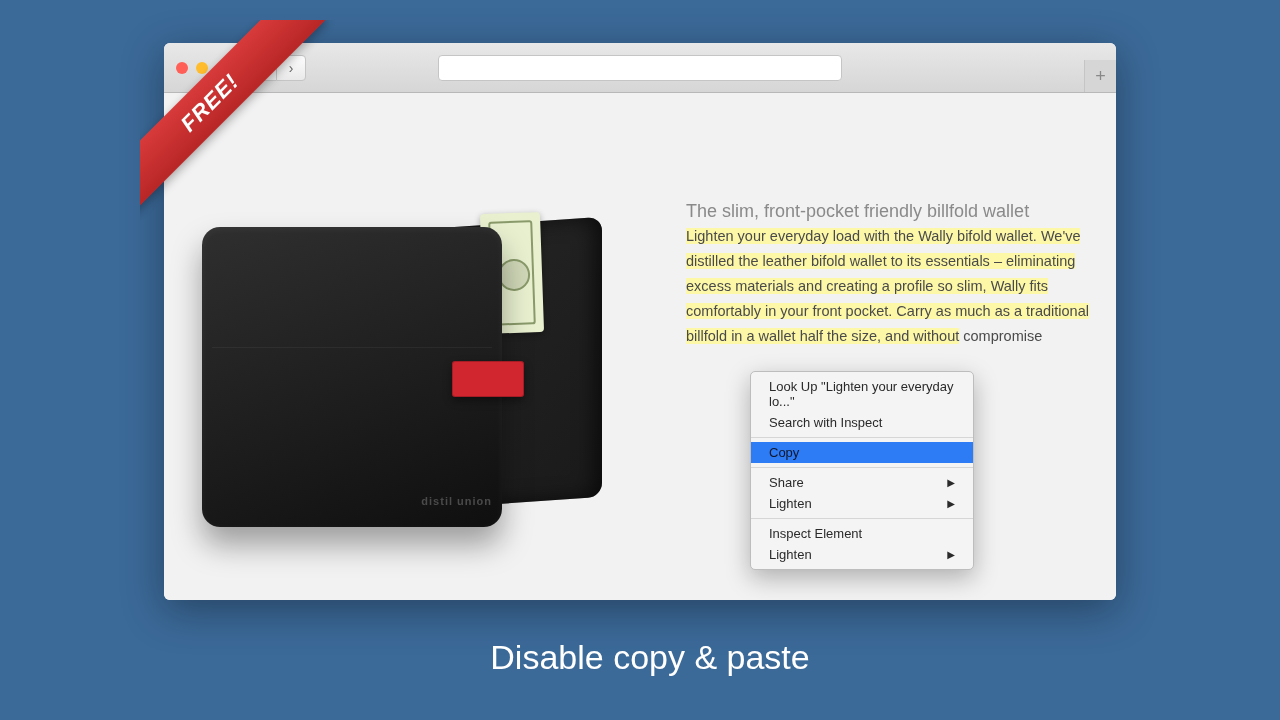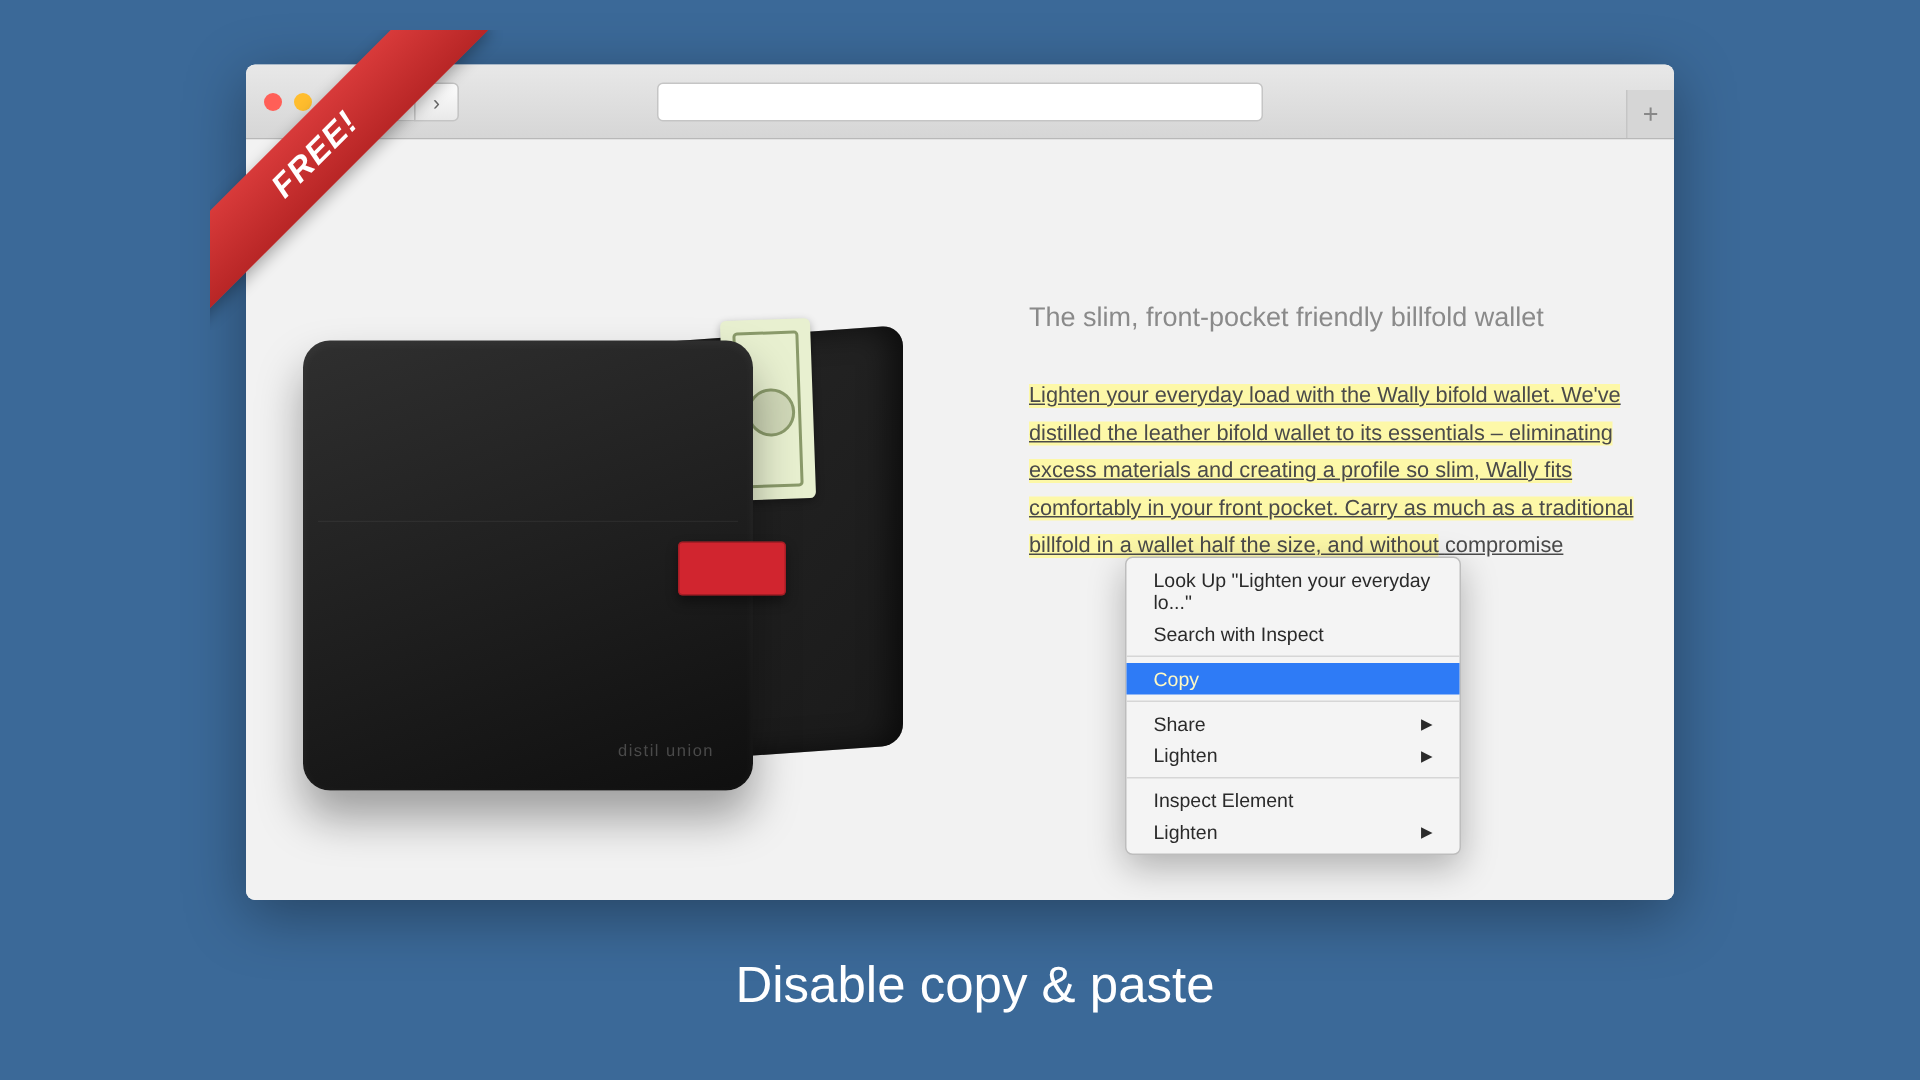--- a/index.html
+++ b/index.html
@@ -127,39 +127,38 @@
 }
 .pull-tab {
   position:absolute;
   left:260px; top:148px;
   width:72px; height:36px;
   background:#d1252f;
   border-radius:3px;
   box-shadow:0 4px 8px rgba(0,0,0,0.4), inset 0 0 0 1px rgba(0,0,0,0.2);
 }
 .brand-emboss {
-  position:absolute; right:26px; bottom:20px;
-  color:#4a4a4a; font-size:11px; letter-spacing:1px;
+  position:absolute; right:10px; bottom:20px;
+  color:#4a4a4a; font-size:11px; letter-spacing:1px;font-weight:bold;
 }
 .product-text {
   position: absolute;
   left: 522px; top: 108px;
   width: 405px;
 }
 .product-heading {
   color: #8a8a8a;
   font-size: 18px;
   font-weight: 500;
-  margin-bottom: 30px;
+  margin-bottom: 2px;
 }
 .product-desc {
   font-size: 14.5px;
   line-height: 25px;
   color: #4a4a4a;
-  text-decoration: underline;
 }
 .highlighted {
   background: #fdf8a8;
 }
 .context-menu {
   position: absolute;
   left: 586px; top: 278px;
   width: 224px;
   background: #f4f4f4;
   border: 1px solid #bdbdbd;
@@ -170,21 +169,21 @@
 }
 .cm-item {
   padding: 3px 18px;
   color: #2a2a2a;
   display: flex;
   justify-content: space-between;
   align-items: center;
 }
 .cm-item.selected {
   background: #2e7bf6;
-  color: #fef9c3;
+  color: #0f172a;
 }
 .cm-sep {
   height: 1px;
   background: #d6d6d6;
   margin: 4px 0;
 }
 .cm-arrow { font-size: 10px; color: inherit; }
 .ribbon {
   position: absolute;
   left: 140px; top: 20px;

